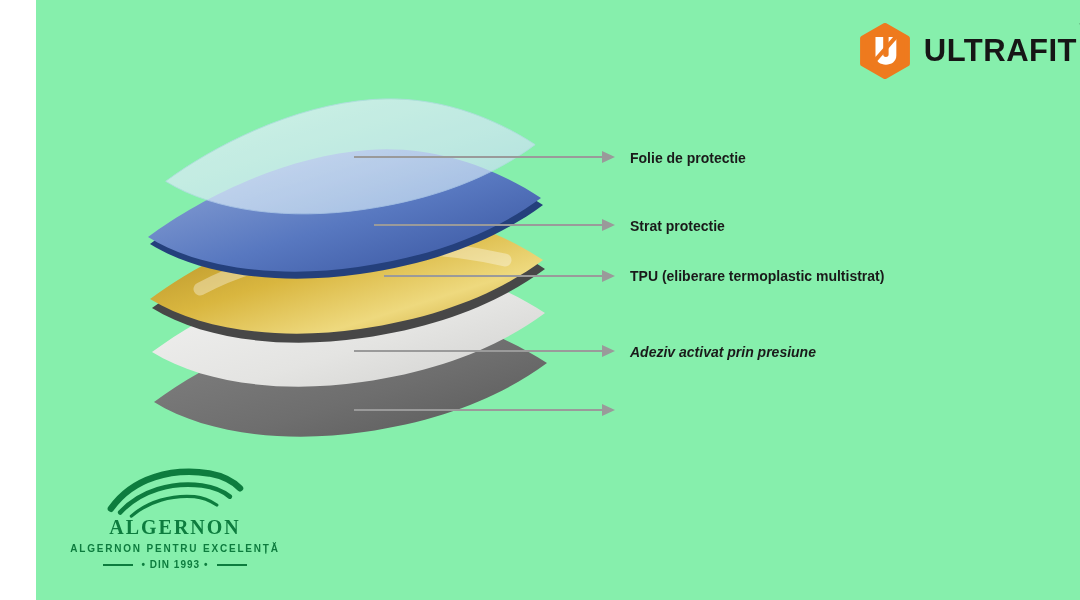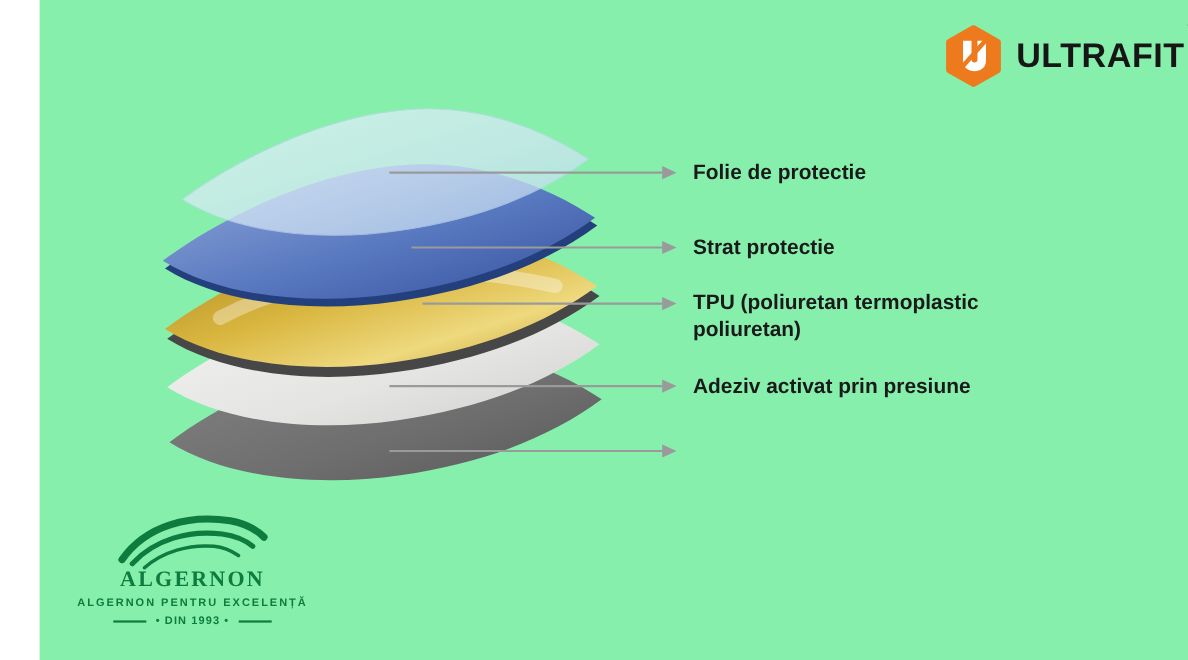--- a/index.html
+++ b/index.html
@@ -13,25 +13,25 @@
   .ultrafit-name { font-size: 31px; font-weight: 800; letter-spacing: 0.5px; color: #161616; }
   .ultrafit-tm { font-size: 11px; font-weight: 700; color: #161616; vertical-align: top; position: relative; top: -12px; left: 2px; }
 
   
   .diagram-svg { position: absolute; left: 105px; top: 92px; width: 420px; height: 380px; }
 
   
   .arrows-svg { position: absolute; left: 0; top: 0; width: 1080px; height: 600px; pointer-events: none; }
 
   
-  .layer-label { position: absolute; left: 594px; font-size: 19px; font-weight: 700; color: #1a1a1a; line-height: 24px; }
+  .layer-label { position: absolute; left: 594px; font-size: 14px; font-weight: 700; color: #1a1a1a; line-height: 24px; }
   .label-1 { top: 146px; }
   .label-2 { top: 214px; }
   .label-3 { top: 264px; width: 290px; }
-  .label-4 { top: 340px; }
+  .label-4 { top: 340px; font-style: italic; }
   .label-5 { top: 399px; }
 
   
   .algernon { position: absolute; left: 30px; top: 466px; width: 218px; text-align: center; color: #0d7c3e; }
   .algernon-swoosh { width: 150px; height: 52px; display: block; margin: 0 auto; }
   .algernon-name { font-family: "Liberation Serif", serif; font-size: 20px; font-weight: 700; letter-spacing: 2px; color: #0d7c3e; margin-top: -2px; }
   .algernon-tagline { font-size: 10px; font-weight: 700; letter-spacing: 1.8px; color: #0d7c3e; margin-top: 4px; white-space: nowrap; }
   .algernon-established { display: flex; align-items: center; justify-content: center; gap: 9px; margin-top: 5px; }
   .algernon-established .rule { width: 30px; height: 2px; background: #0d7c3e; }
   .algernon-established .est-text { font-size: 10px; font-weight: 700; letter-spacing: 1px; color: #0d7c3e; white-space: nowrap; }
@@ -124,21 +124,21 @@
       <polygon points="566,345 579,351 566,357" fill="#9a9a9a"></polygon>
     </g>
     <g>
       <line x1="318" y1="410" x2="566" y2="410" stroke="#9a9a9a" stroke-width="2"></line>
       <polygon points="566,404 579,410 566,416" fill="#9a9a9a"></polygon>
     </g>
   </svg>
 
   <div class="layer-label label-1">Folie de protectie</div>
   <div class="layer-label label-2">Strat protectie</div>
-  <div class="layer-label label-3">TPU (poliuretan termoplastic poliuretan)</div>
+  <div class="layer-label label-3">TPU (eliberare termoplastic multistrat)</div>
   <div class="layer-label label-4">Adeziv activat prin presiune</div>
 
   <div class="algernon">
     <svg class="algernon-swoosh" viewBox="0 0 150 56" aria-hidden="true">
       <path d="M6,46 C30,12 72,2 112,8 C128,11 138,17 145,24" stroke="#0d7c3e" stroke-width="7" fill="none" stroke-linecap="round"></path>
       <path d="M16,50 C38,26 72,17 104,21 C118,23 128,28 134,33" stroke="#0d7c3e" stroke-width="5" fill="none" stroke-linecap="round"></path>
       <path d="M28,54 C46,38 72,31 96,33 C106,34 114,38 120,42" stroke="#0d7c3e" stroke-width="3.5" fill="none" stroke-linecap="round"></path>
     </svg>
     <div class="algernon-name">ALGERNON</div>
     <div class="algernon-tagline">ALGERNON PENTRU EXCELENȚĂ</div>

